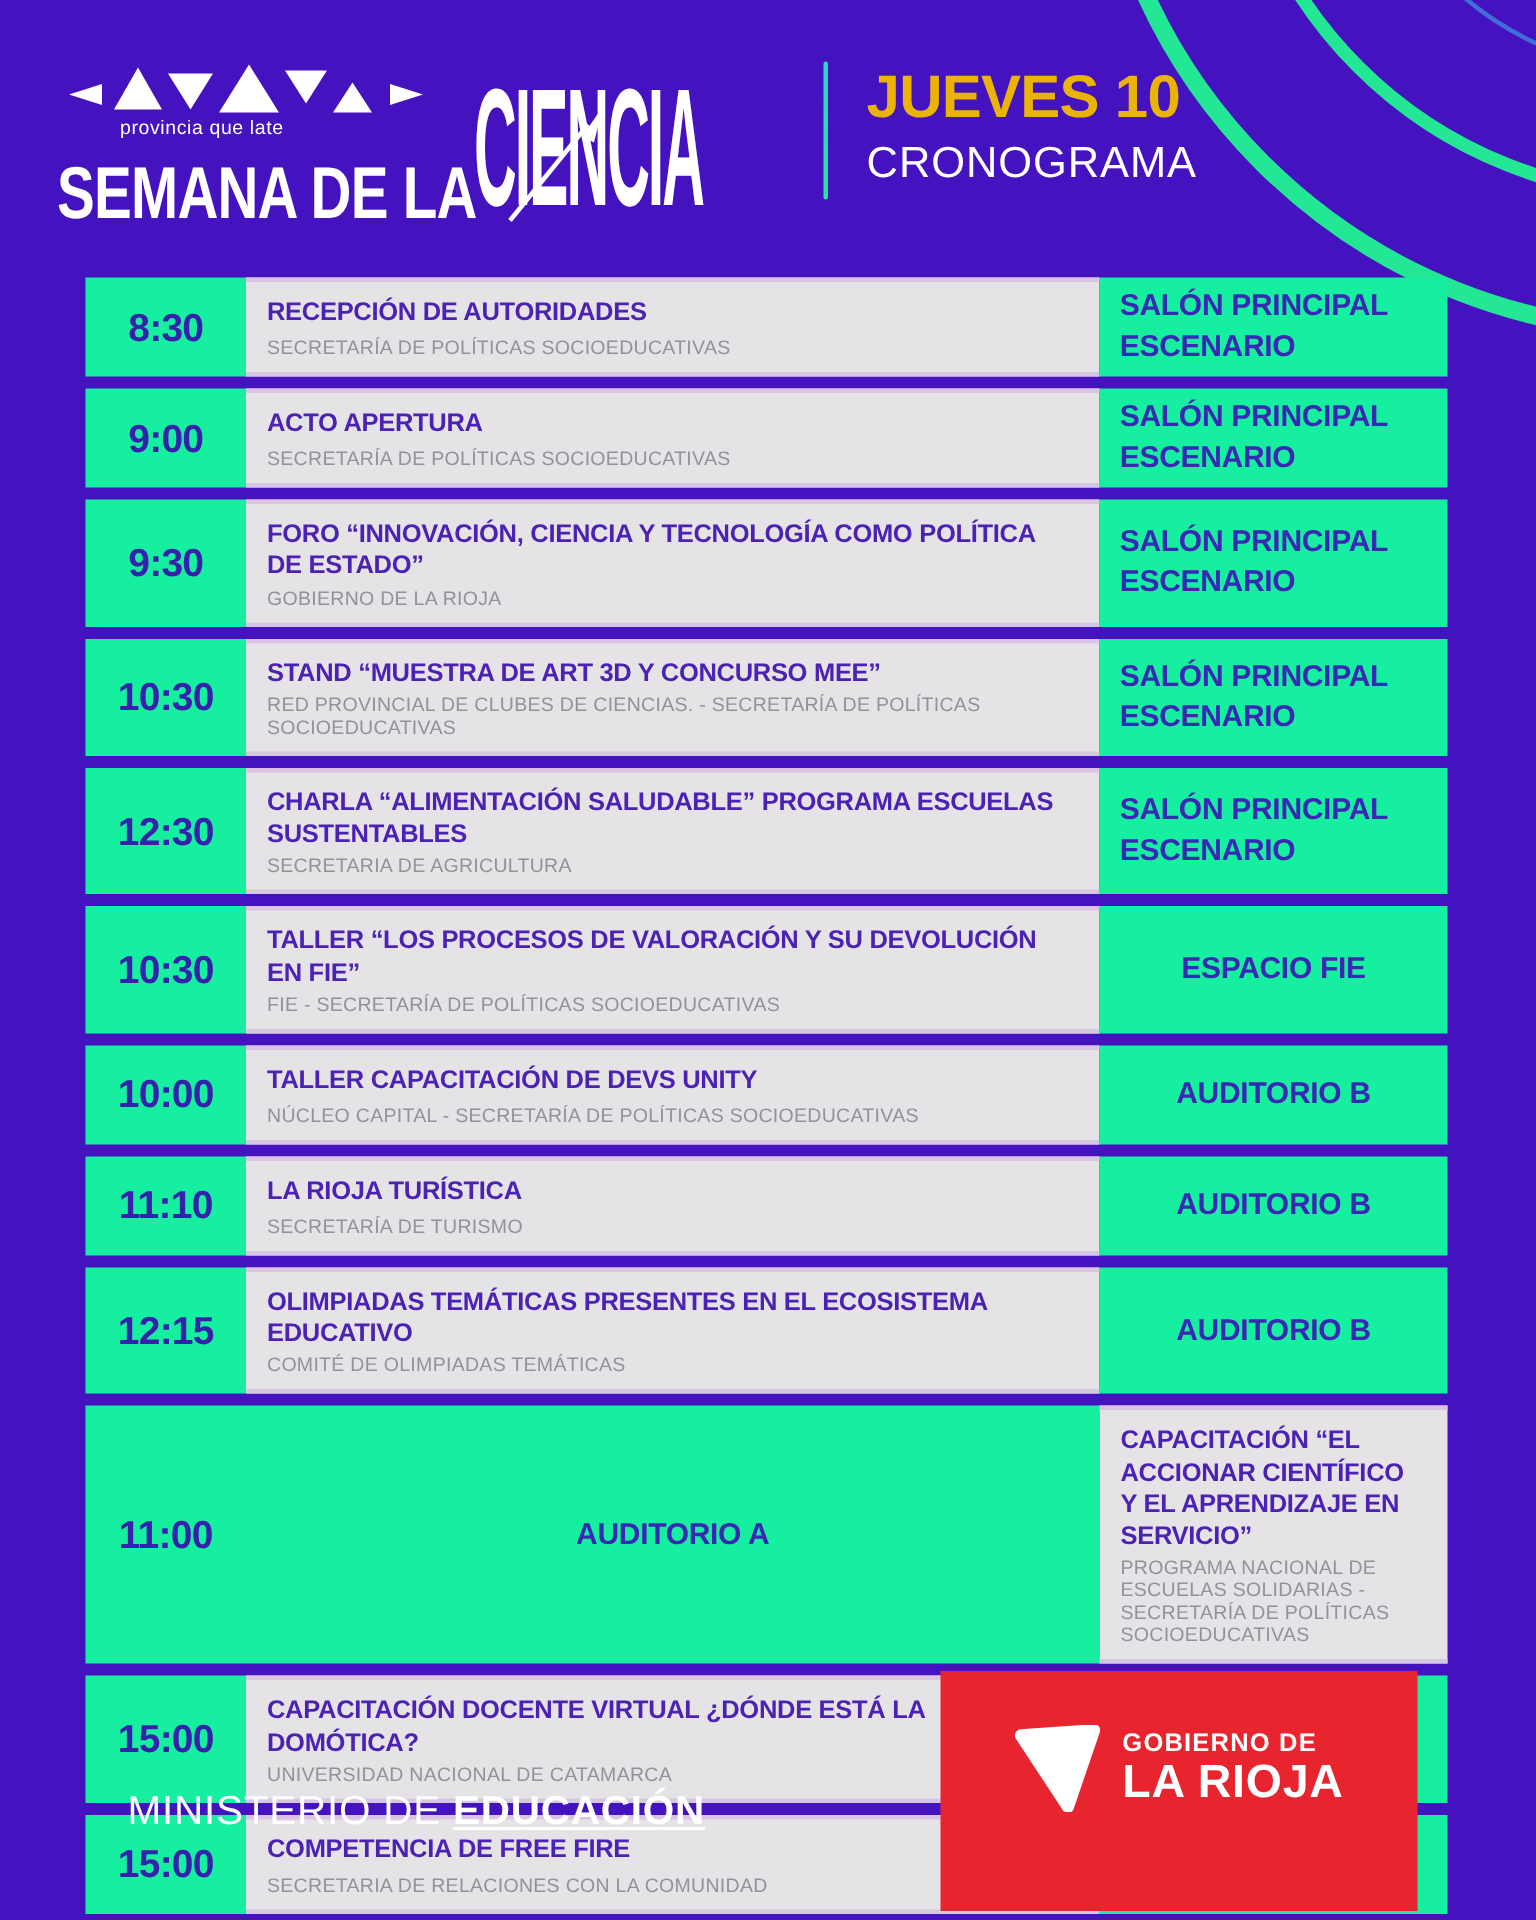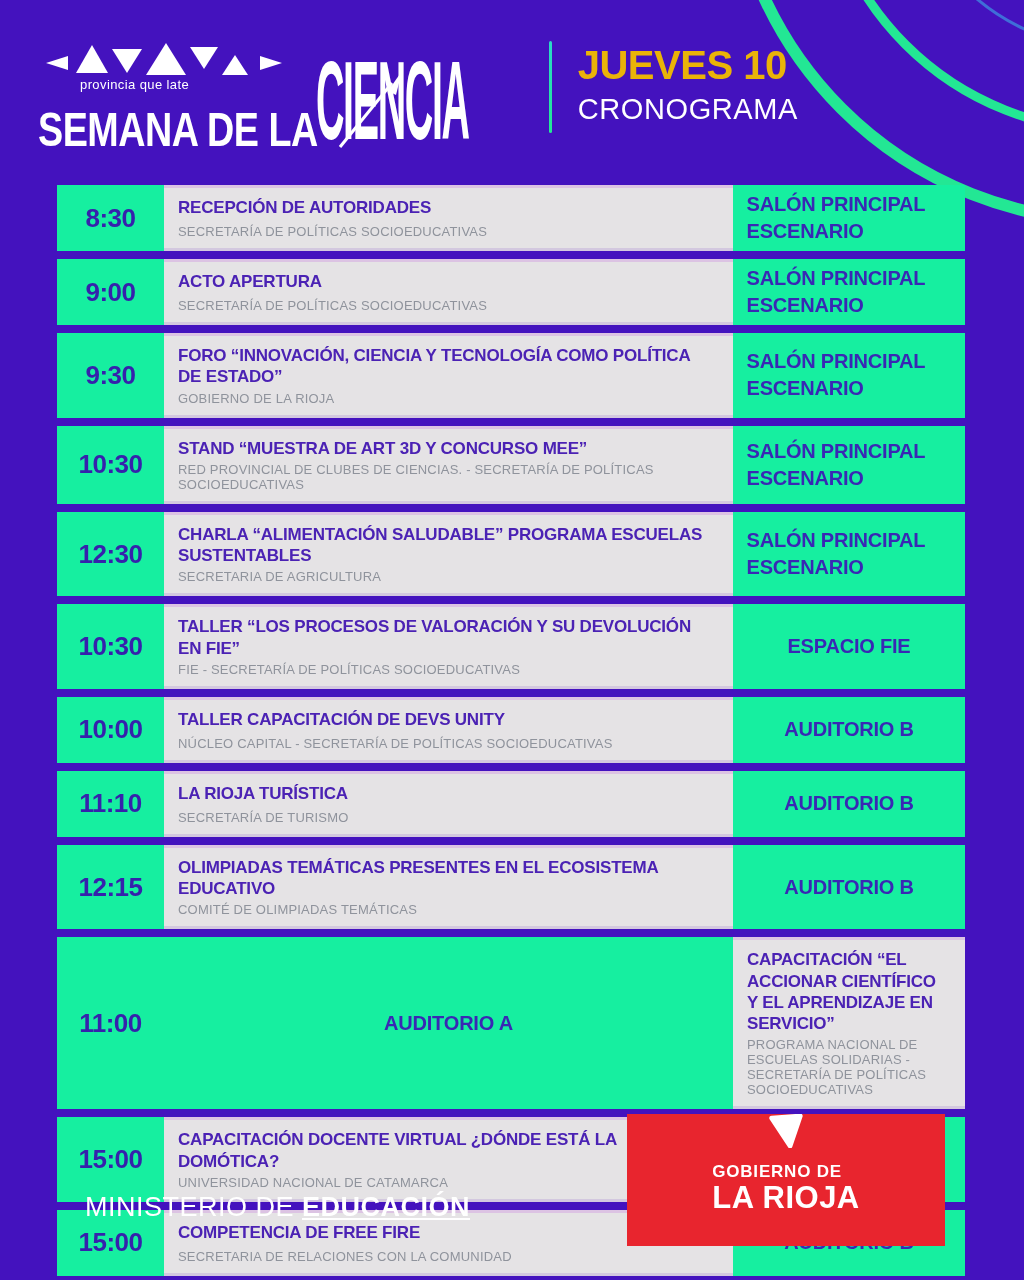--- a/index.html
+++ b/index.html
@@ -64,24 +64,23 @@
     padding:6px 10px; text-align:left;
   }
   .cell.loc span { color:#3928B4; font-size:20px; font-weight:800; line-height:1.35; letter-spacing:-.2px; max-width:205px; }
 
   
   .ministry { position:absolute; left:85px; top:1192px; color:#FFFFFF; font-size:27px; letter-spacing:.5px; }
   .ministry .light { font-weight:300; }
   .ministry .bold  { font-weight:700;text-decoration:underline; }
 
   .gov-box {
-    position:absolute; left:627px; top:1114px; width:318px; height:132px;
-    background:#E8252E; display:flex; align-items:center; gap:14px;
+    position:absolute; left:627px; top:1114px; width:318px; height:160px;
+    background:#E8252E; display:flex; align-items:center; justify-content:center; gap:14px;
     padding-bottom:30px;
-    flex-direction:column;
   }
   .gov-text { display:flex; flex-direction:column; color:#FFFFFF; }
   .gov-line1 { font-size:17px; font-weight:800; letter-spacing:.8px; }
   .gov-line2 { font-size:31px; font-weight:700; letter-spacing:.5px; margin-top:-2px; }
 </style>
 </head>
 <body>
 
 <div class="arc-layer">
   <div class="arc arc-outer"></div>

